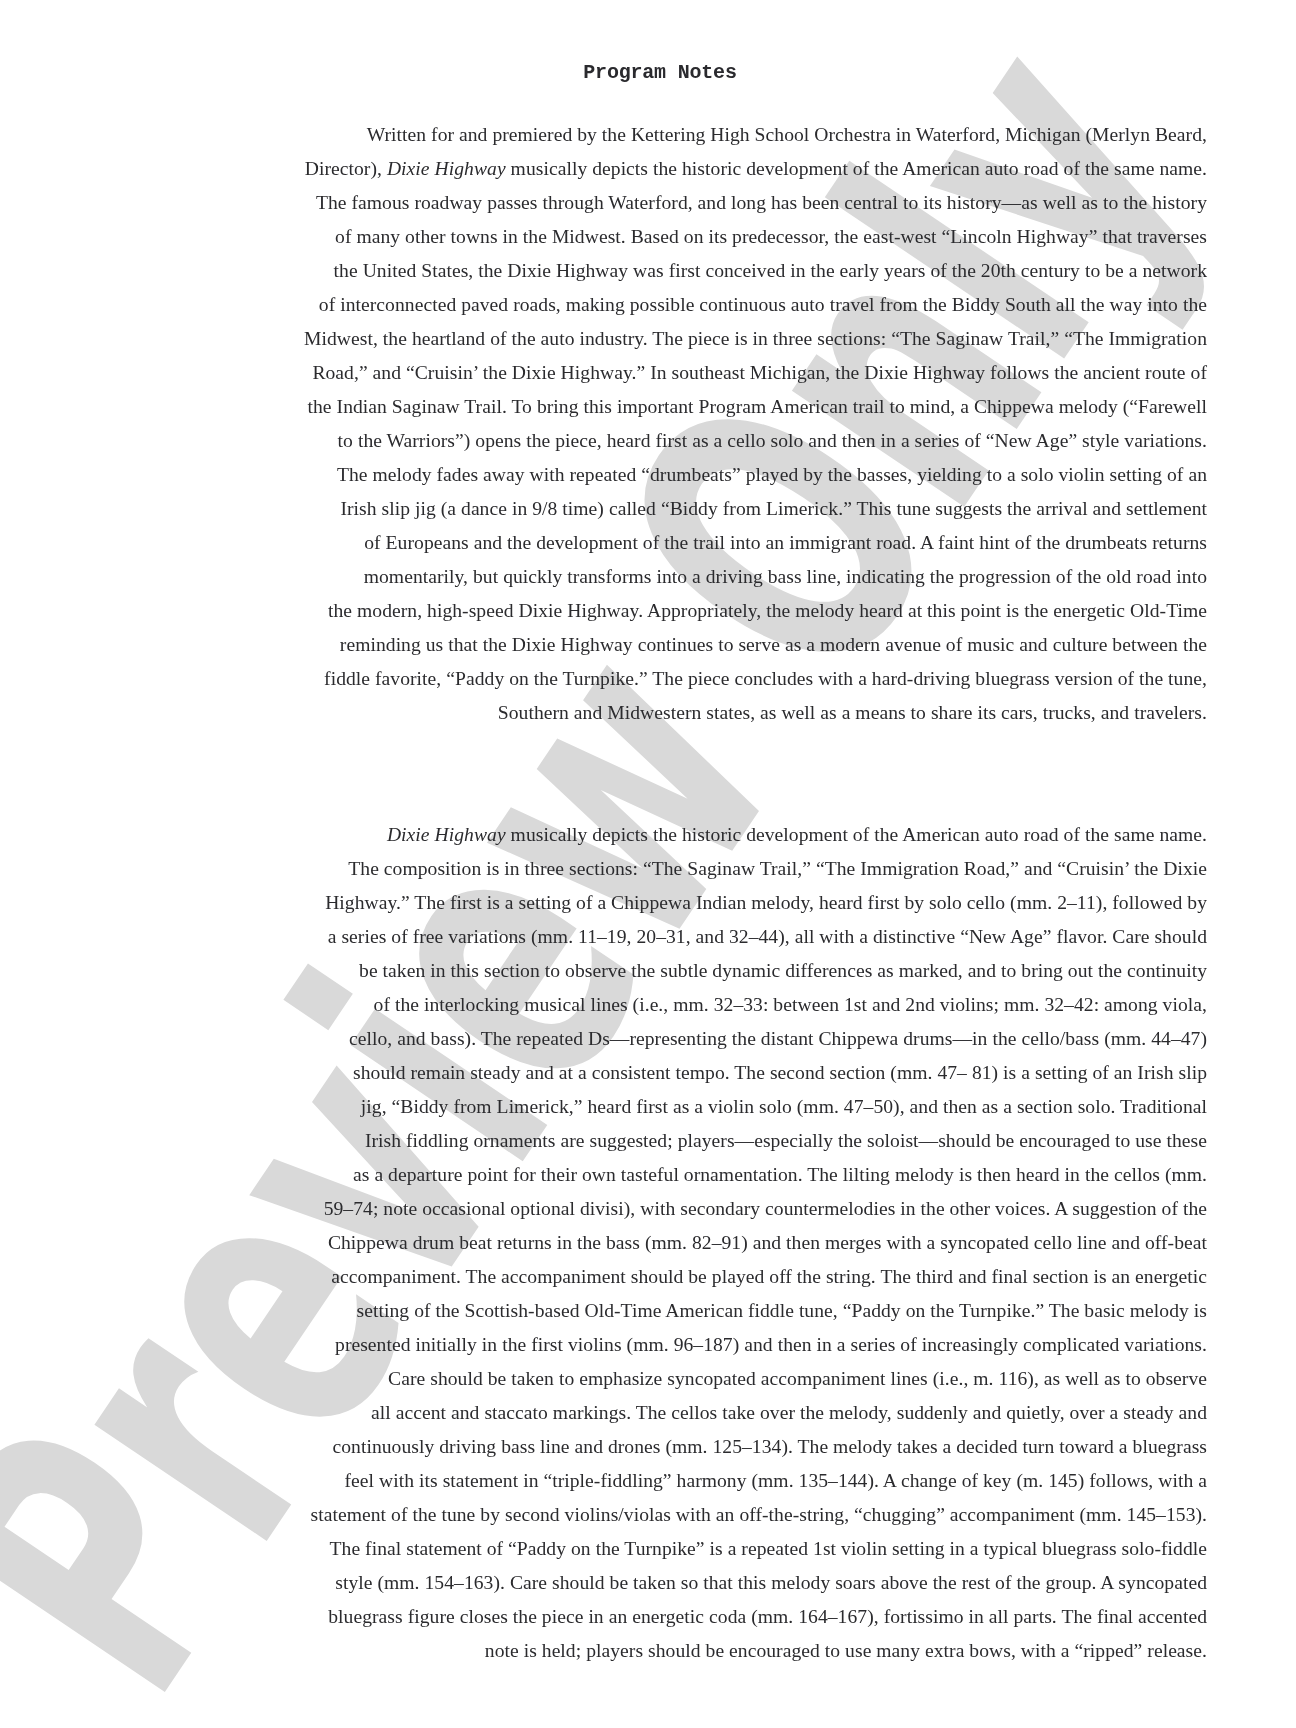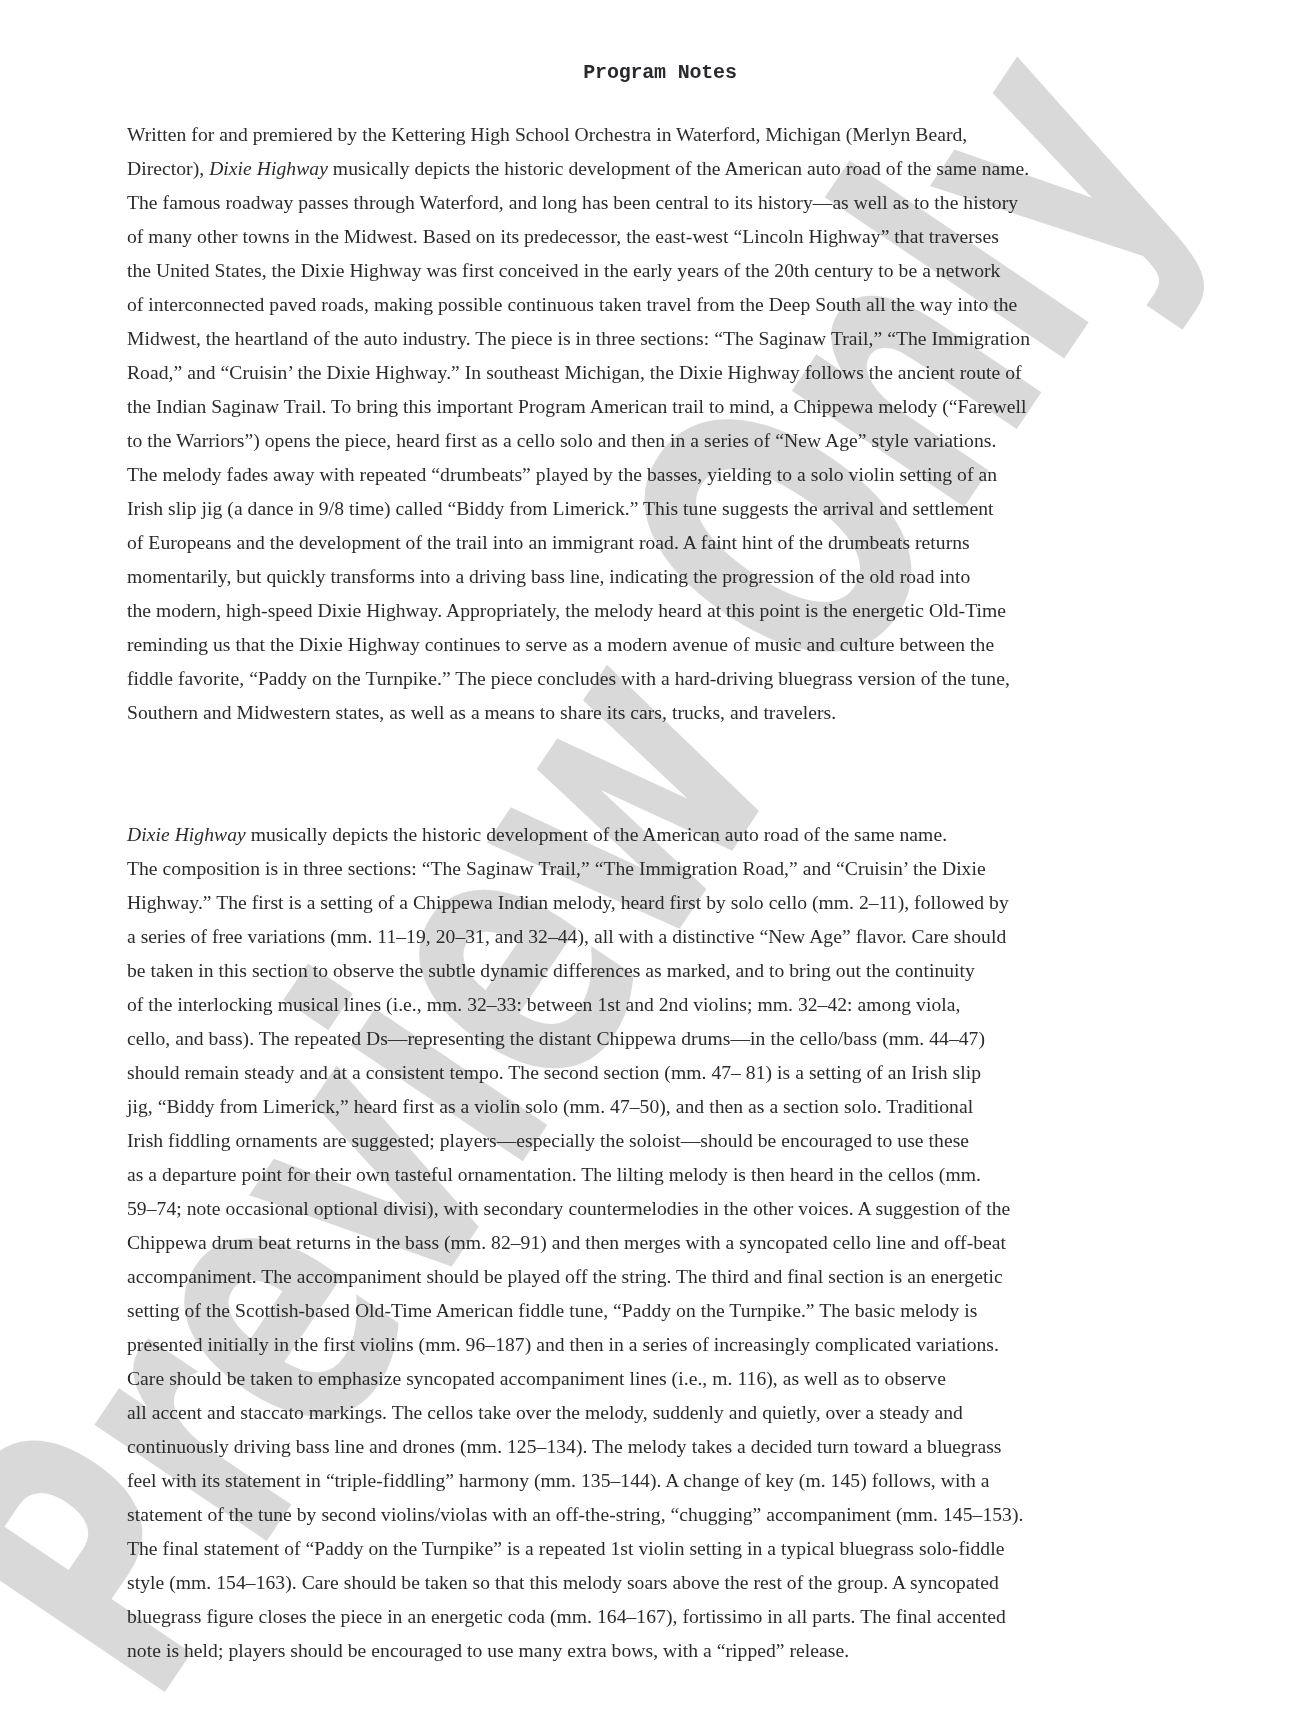--- a/index.html
+++ b/index.html
@@ -18,20 +18,21 @@
     font-family: Liberation Mono, monospace;
     font-weight: bold; font-size: 20px; color: #2a2a2e;
     line-height: 30px; letter-spacing: -0.2px;
   }
   .h-program { top: 58px; }
   .h-conductor { top: 758px; }
   .body-block {
     position: absolute; left: 127px; width: 1080px;
     font-size: 19.6px; line-height: 34px; letter-spacing: 0.05px;
     white-space: nowrap;
+    text-align: right;
   }
   .b-program { top: 118px; }
   .b-conductor { top: 818px; }
   .line { display: block; height: 34px; }
   .line em { }
 </style>
 </head>
 <body>
 
 <svg class="watermark" width="1296" height="1728" viewBox="0 0 1296 1728" xmlns="http://www.w3.org/2000/svg">
@@ -39,21 +40,21 @@
 </svg>
 
 <div class="page">
   <div class="heading h-program">Program Notes</div>
   <div class="body-block b-program" id="program-body">
       <span class="line"><span>Written for and premiered by the Kettering High School Orchestra in Waterford, Michigan (Merlyn Beard,</span><em></em><span></span></span>
       <span class="line"><span>Director), </span><em>Dixie Highway</em><span> musically depicts the historic development of the American auto road of the same name.</span></span>
       <span class="line"><span>The famous roadway passes through Waterford, and long has been central to its history—as well as to the history</span><em></em><span></span></span>
       <span class="line"><span>of many other towns in the Midwest. Based on its predecessor, the east-west “Lincoln Highway” that traverses</span><em></em><span></span></span>
       <span class="line"><span>the United States, the Dixie Highway was first conceived in the early years of the 20th century to be a network</span><em></em><span></span></span>
-      <span class="line"><span>of interconnected paved roads, making possible continuous taken travel from the Deep South all the way into the</span><em></em><span></span></span>
+      <span class="line"><span>of interconnected paved roads, making possible continuous auto travel from the Biddy South all the way into the</span><em></em><span></span></span>
       <span class="line"><span>Midwest, the heartland of the auto industry. The piece is in three sections: “The Saginaw Trail,” “The Immigration</span><em></em><span></span></span>
       <span class="line"><span>Road,” and “Cruisin’ the Dixie Highway.” In southeast Michigan, the Dixie Highway follows the ancient route of</span><em></em><span></span></span>
       <span class="line"><span>the Indian Saginaw Trail. To bring this important Program American trail to mind, a Chippewa melody (“Farewell</span><em></em><span></span></span>
       <span class="line"><span>to the Warriors”) opens the piece, heard first as a cello solo and then in a series of “New Age” style variations.</span><em></em><span></span></span>
       <span class="line"><span>The melody fades away with repeated “drumbeats” played by the basses, yielding to a solo violin setting of an</span><em></em><span></span></span>
       <span class="line"><span>Irish slip jig (a dance in 9/8 time) called “Biddy from Limerick.” This tune suggests the arrival and settlement</span><em></em><span></span></span>
       <span class="line"><span>of Europeans and the development of the trail into an immigrant road. A faint hint of the drumbeats returns</span><em></em><span></span></span>
       <span class="line"><span>momentarily, but quickly transforms into a driving bass line, indicating the progression of the old road into</span><em></em><span></span></span>
       <span class="line"><span>the modern, high-speed Dixie Highway. Appropriately, the melody heard at this point is the energetic Old-Time</span><em></em><span></span></span>
       <span class="line"><span>reminding us that the Dixie Highway continues to serve as a modern avenue of music and culture between the</span><em></em><span></span></span>

